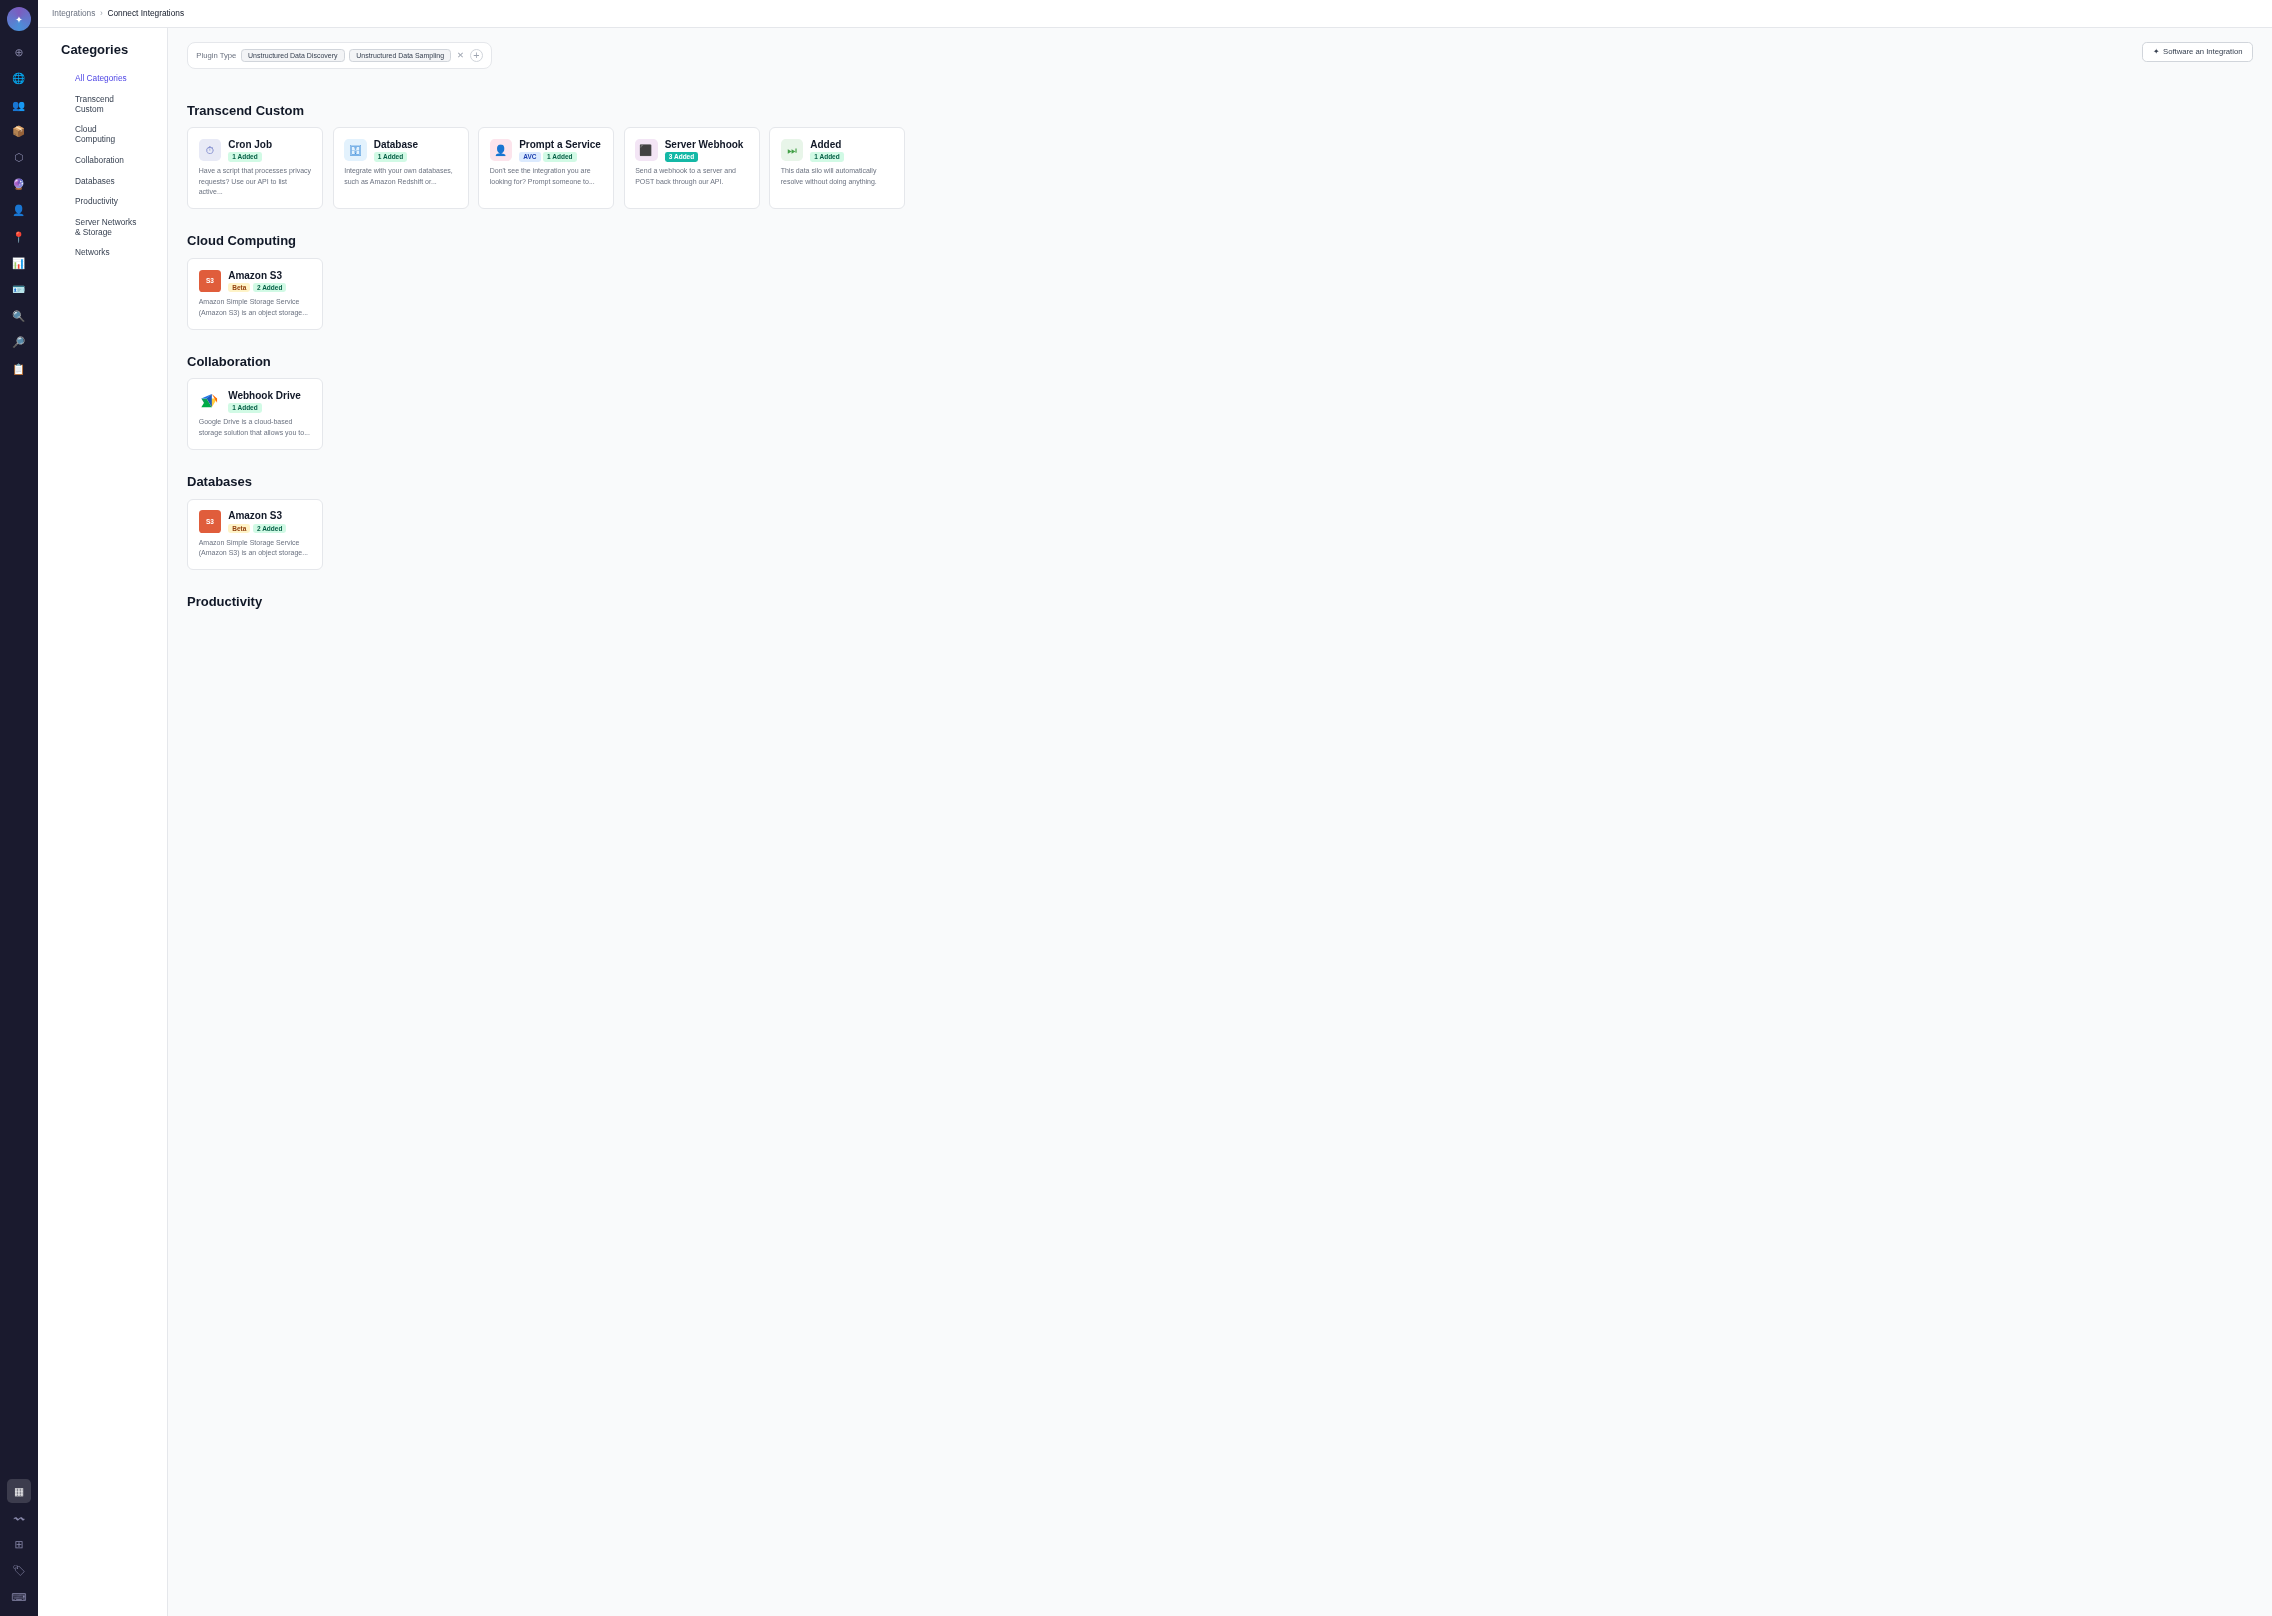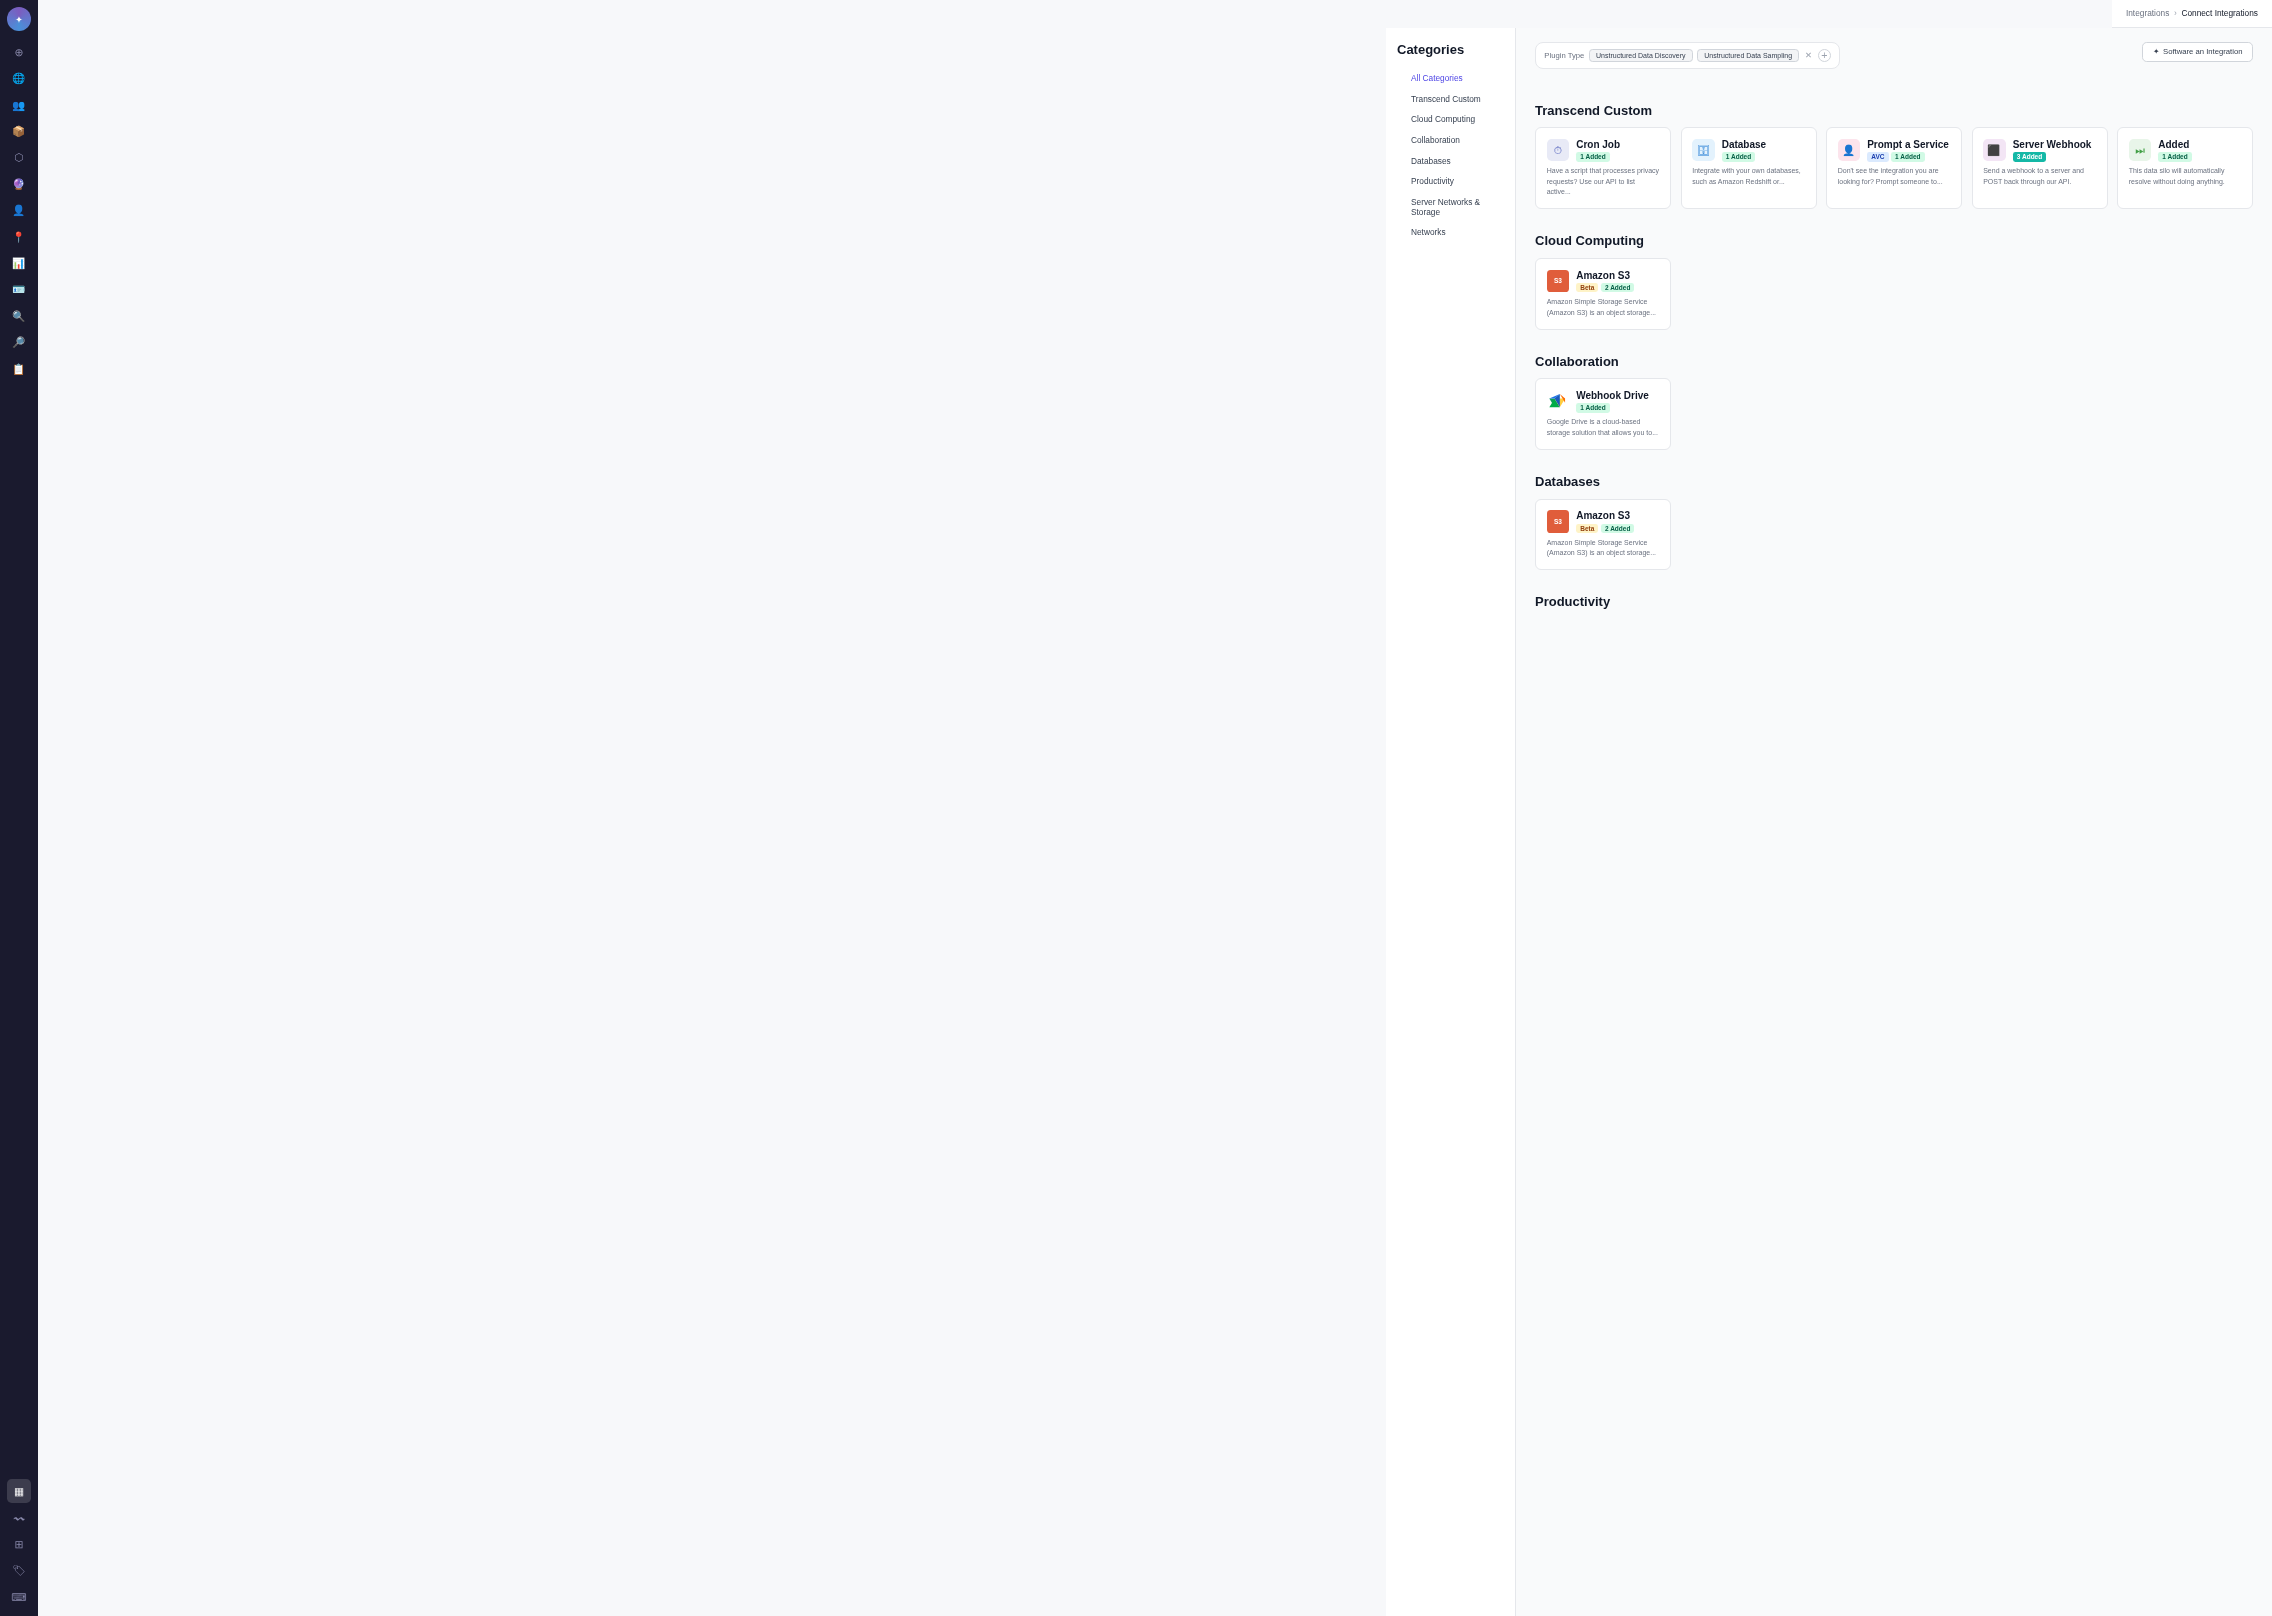--- a/index.html
+++ b/index.html
@@ -33,21 +33,20 @@
     }
     .nav-icon.active { background: rgba(255,255,255,0.15); color: #fff; }
     .nav-spacer { flex: 1; }
 
     
     .main-area {
       flex: 1;
       display: flex;
       flex-direction: column;
       overflow: hidden;
-      align-items: flex-end;
     }
 
     
     .breadcrumb-bar {
       background: #fff;
       border-bottom: 0.6px solid #e5e7eb;
       padding: 8.3px 14px;
       display: flex;
       align-items: center;
       gap: 4.7px;
@@ -62,21 +61,21 @@
       display: flex;
       flex: 1;
       overflow: hidden;
     }
 
     
     .sidebar {
       width: 130px;
       background: #fff;
       border-right: 0.6px solid #e5e7eb;
-      padding: 14px 11px;
+      padding: 14px 23px;
       flex-shrink: 0;
       overflow-y: auto;
     }
     .sidebar-title {
       font-size: 13px;
       font-weight: 700;
       color: #111827;
       margin-bottom: 12px;
     }
     .sidebar-item {

